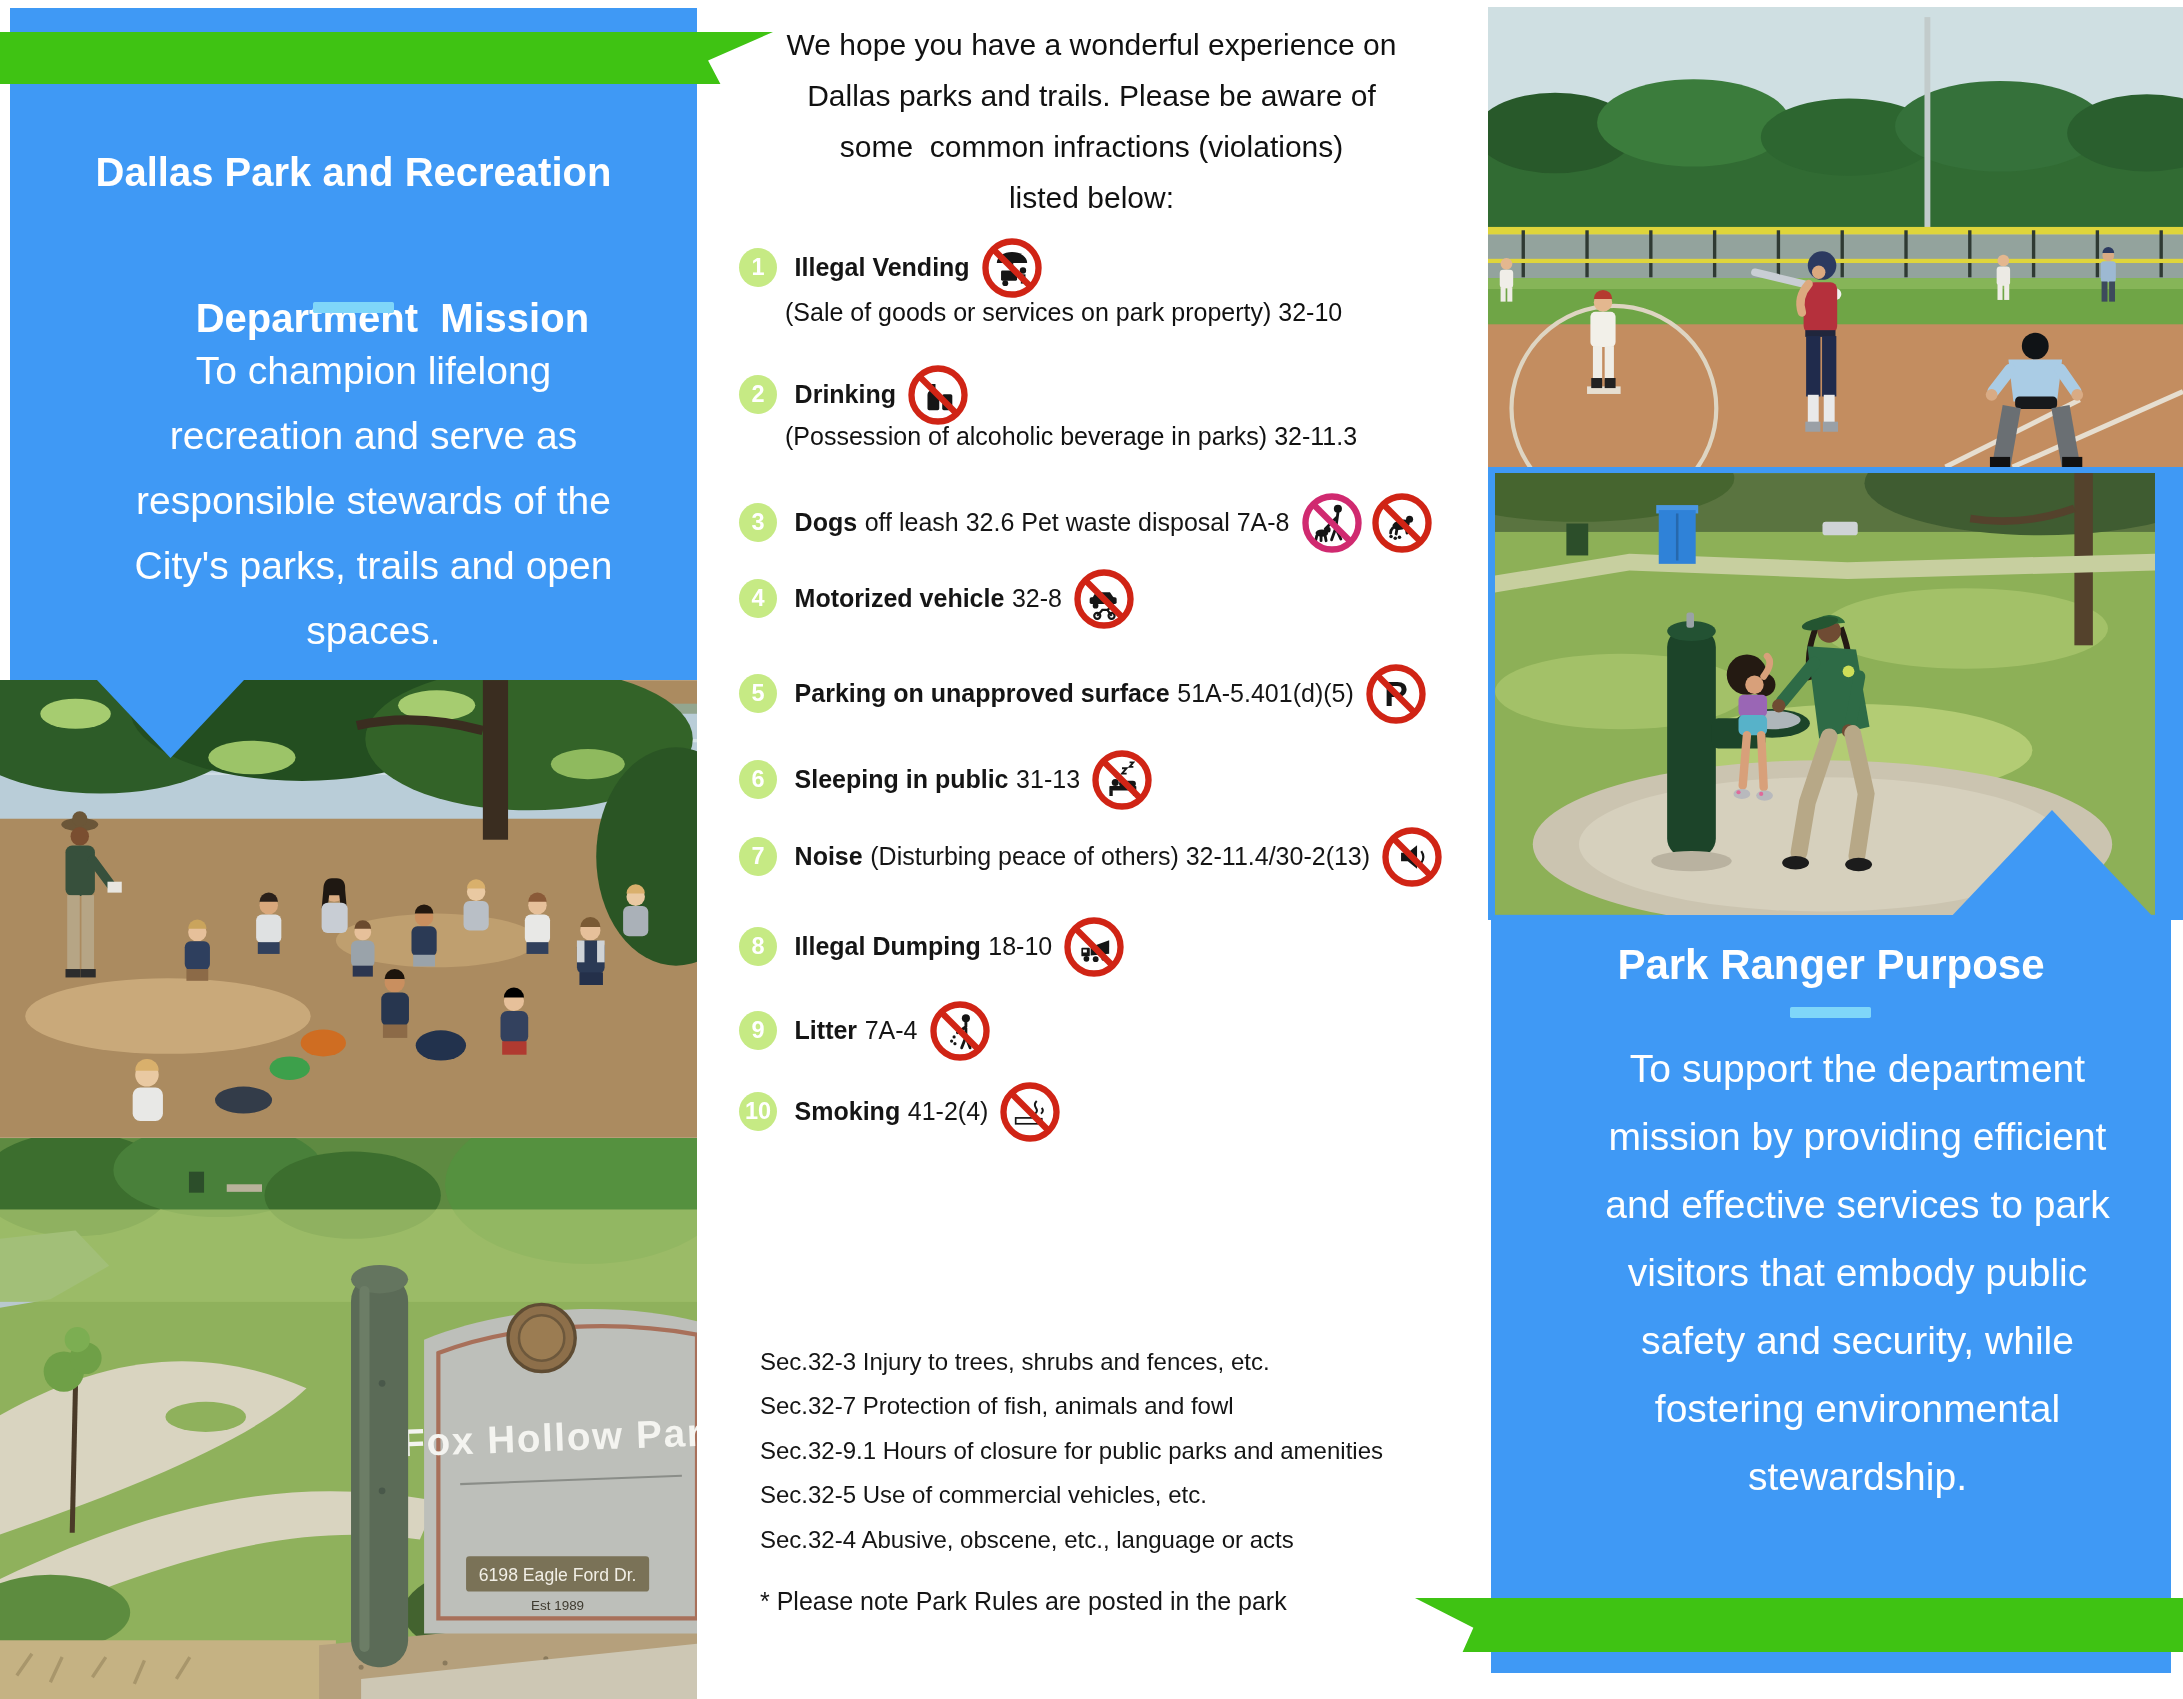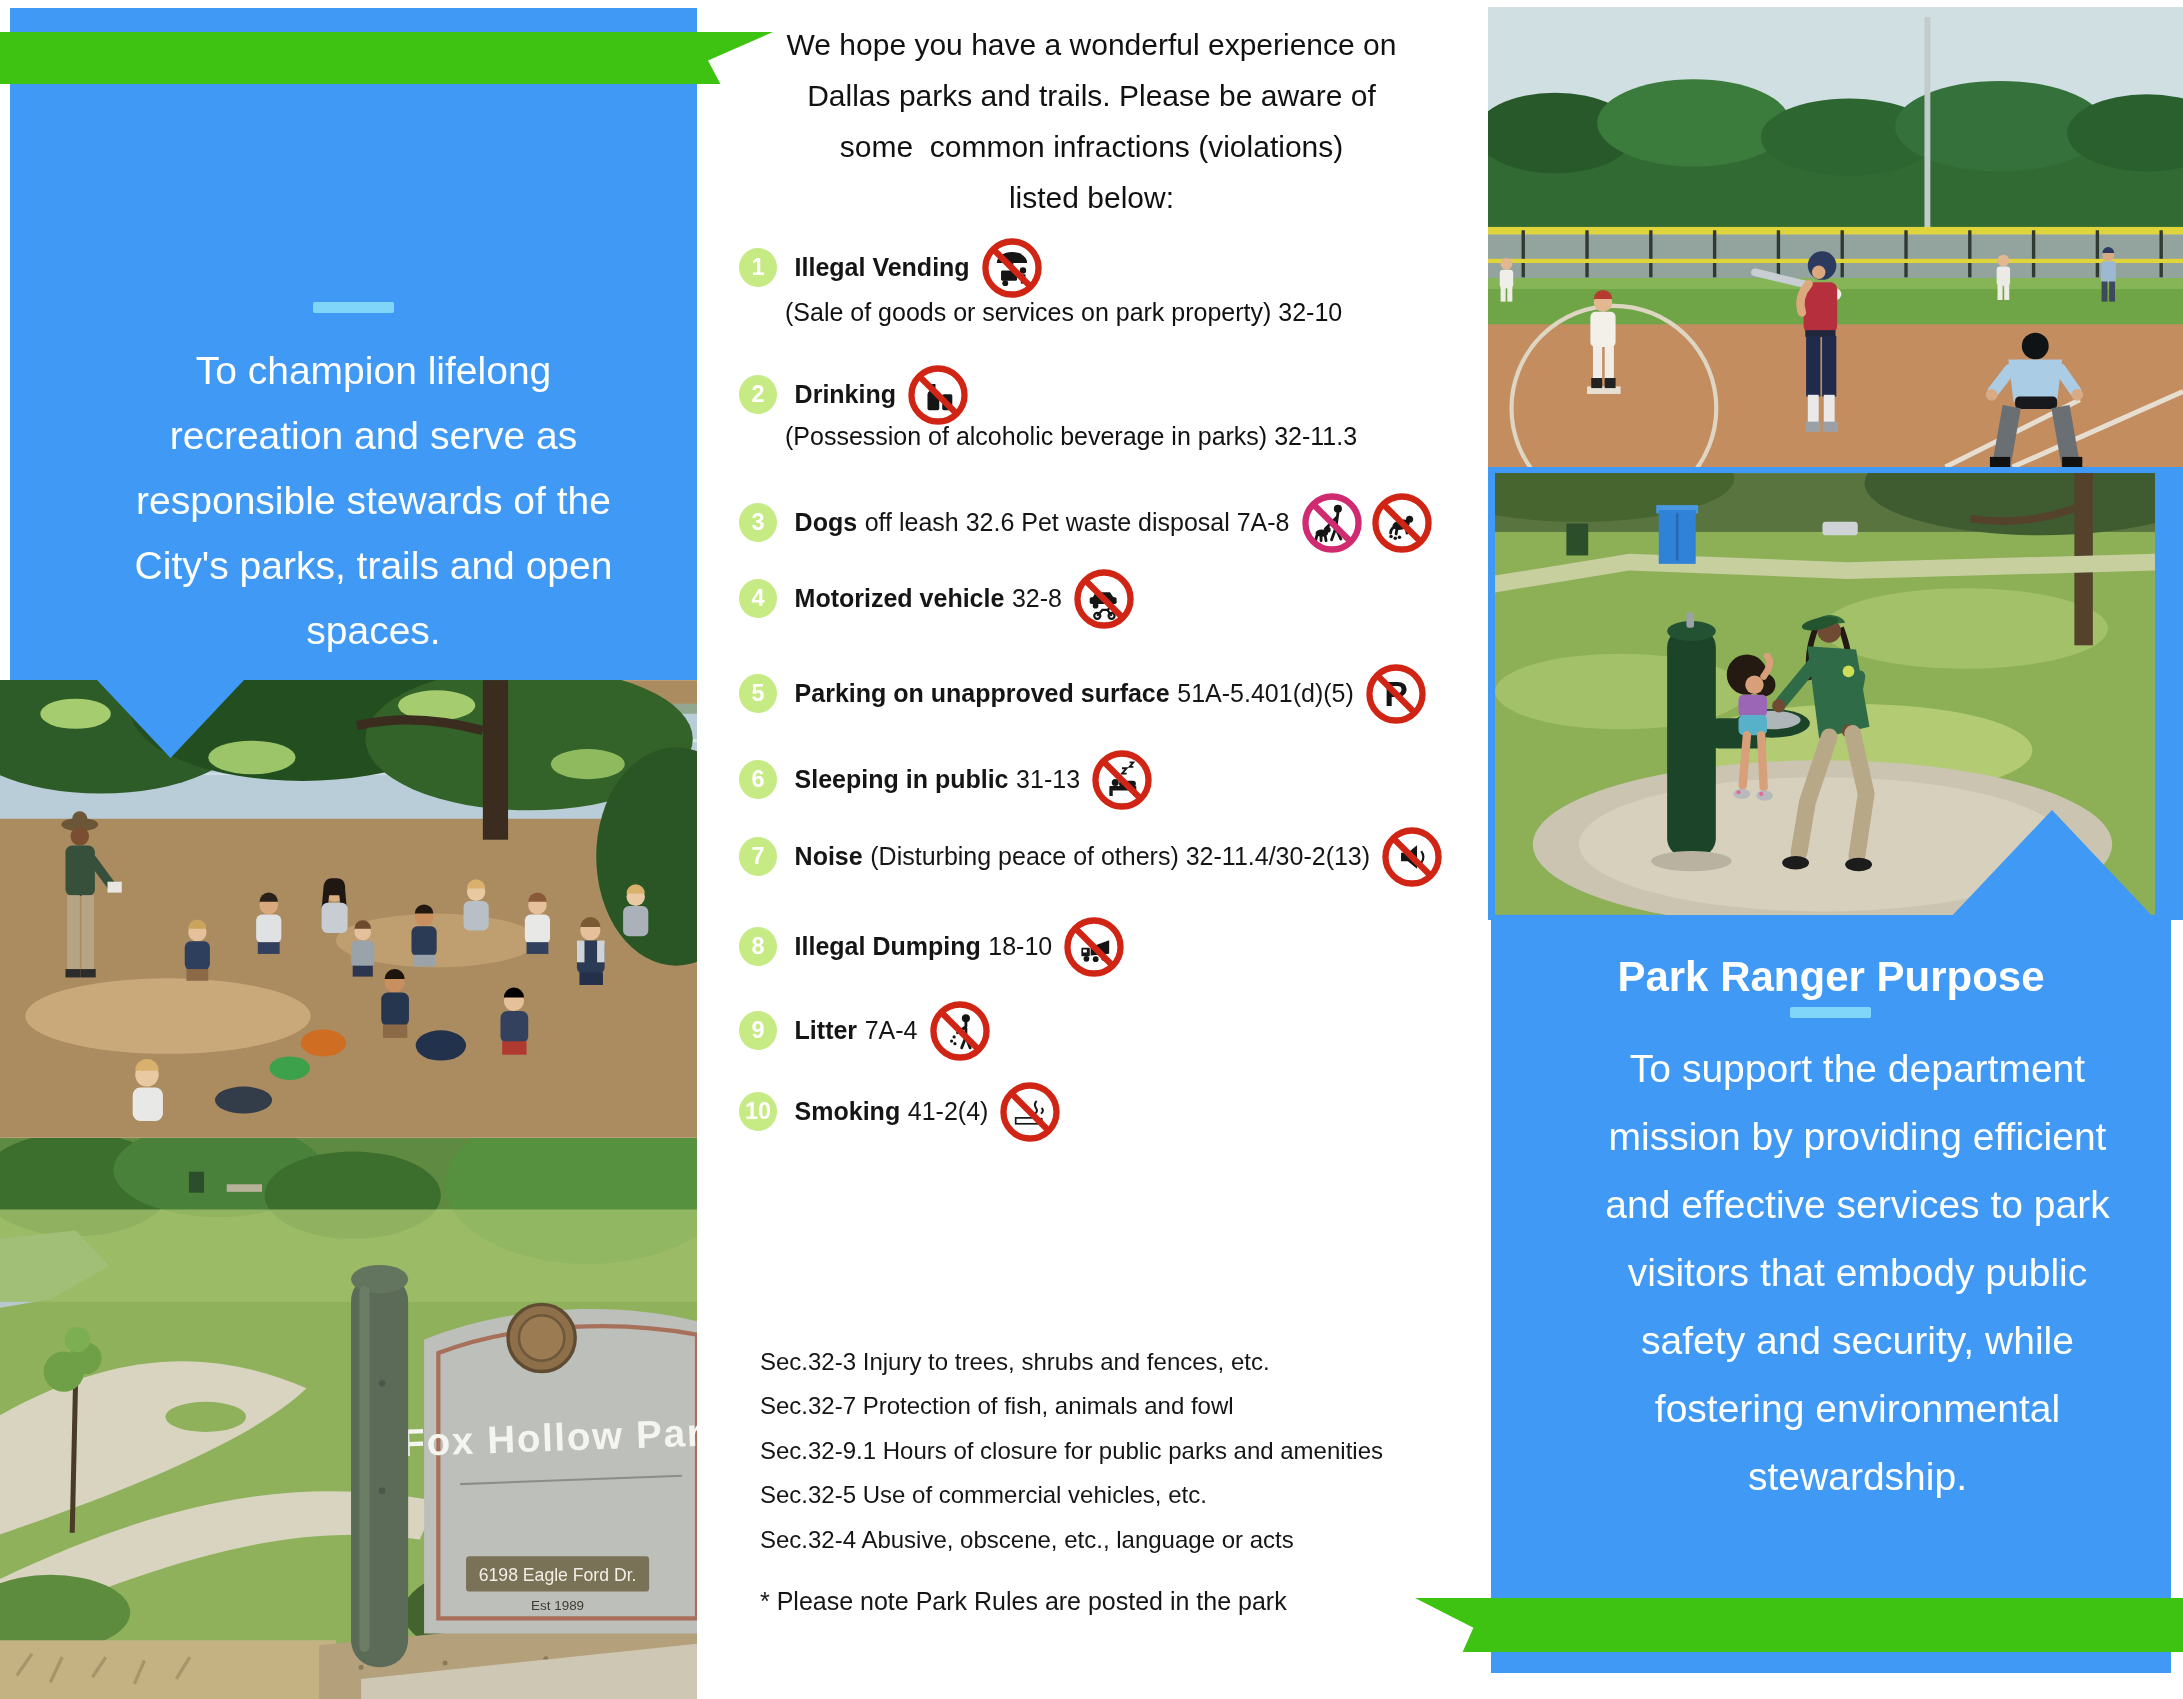--- a/index.html
+++ b/index.html
@@ -53,20 +53,22 @@
   .photo{position:absolute;display:block;}
 </style>
 </head>
 <body>
 
 <div id="page">
 
   <div class="panel" style="left:10px;top:8.4px;width:687px;height:672px;"></div>
   <div class="pointer-down" style="left:97px;top:680px;width:147px;height:78px;z-index:4;"></div>
 
+  <div id="left-title" class="panel-title" style="z-index:3;"><span>Dallas Park and Recreation</span><br>
+       <span>Department  Mission</span></div>
   <div id="left-divider" class="divider" style="z-index:3;"></div>
   <div id="left-body" class="panel-body" style="z-index:3;">To champion lifelong
 recreation and serve as
 responsible stewards of the
 City's parks, trails and open
 spaces.</div>
 
   <svg class="photo" style="left:0;top:680px;" width="697" height="458" viewBox="0 0 830 545">
     <rect width="830" height="545" fill="#ab8b60"></rect>
     <rect y="28" width="830" height="14" fill="#93a68f"></rect>
@@ -567,21 +569,21 @@
       <path d="M300,312 L295,372 M317,312 L320,374" stroke="#d8a07a" stroke-width="10" fill="none" stroke-linecap="round"></path>
       <ellipse cx="294" cy="382" rx="10" ry="6" fill="#b8b9bd"></ellipse>
         <ellipse cx="321" cy="384" rx="10" ry="6" fill="#b8b9bd"></ellipse>
       <circle cx="290" cy="380" r="2.5" fill="#e06a9a"></circle>
         <circle cx="317" cy="382" r="2.5" fill="#e06a9a"></circle>
     </g>
   </svg>
   <div class="pointer-up" style="left:1948px;top:810px;width:208px;height:110px;z-index:4;"></div>
 
   <div class="panel" style="left:1491px;top:920px;width:680px;height:753px;"></div>
-  <div id="right-title" class="panel-title" style="z-index:3;margin-top:12px;">Park Ranger Purpose</div>
+  <div id="right-title" class="panel-title" style="z-index:3;">Park Ranger Purpose</div>
   <div id="right-divider" class="divider" style="z-index:3;"></div>
   <div id="right-body" class="panel-body" style="z-index:3;">To support the department
 mission by providing efficient
 and effective services to park
 visitors that embody public
 safety and security, while
 fostering environmental
 stewardship.</div>
 
   <div id="ribbon-bottom" class="ribbon" style="z-index:5;"></div>

